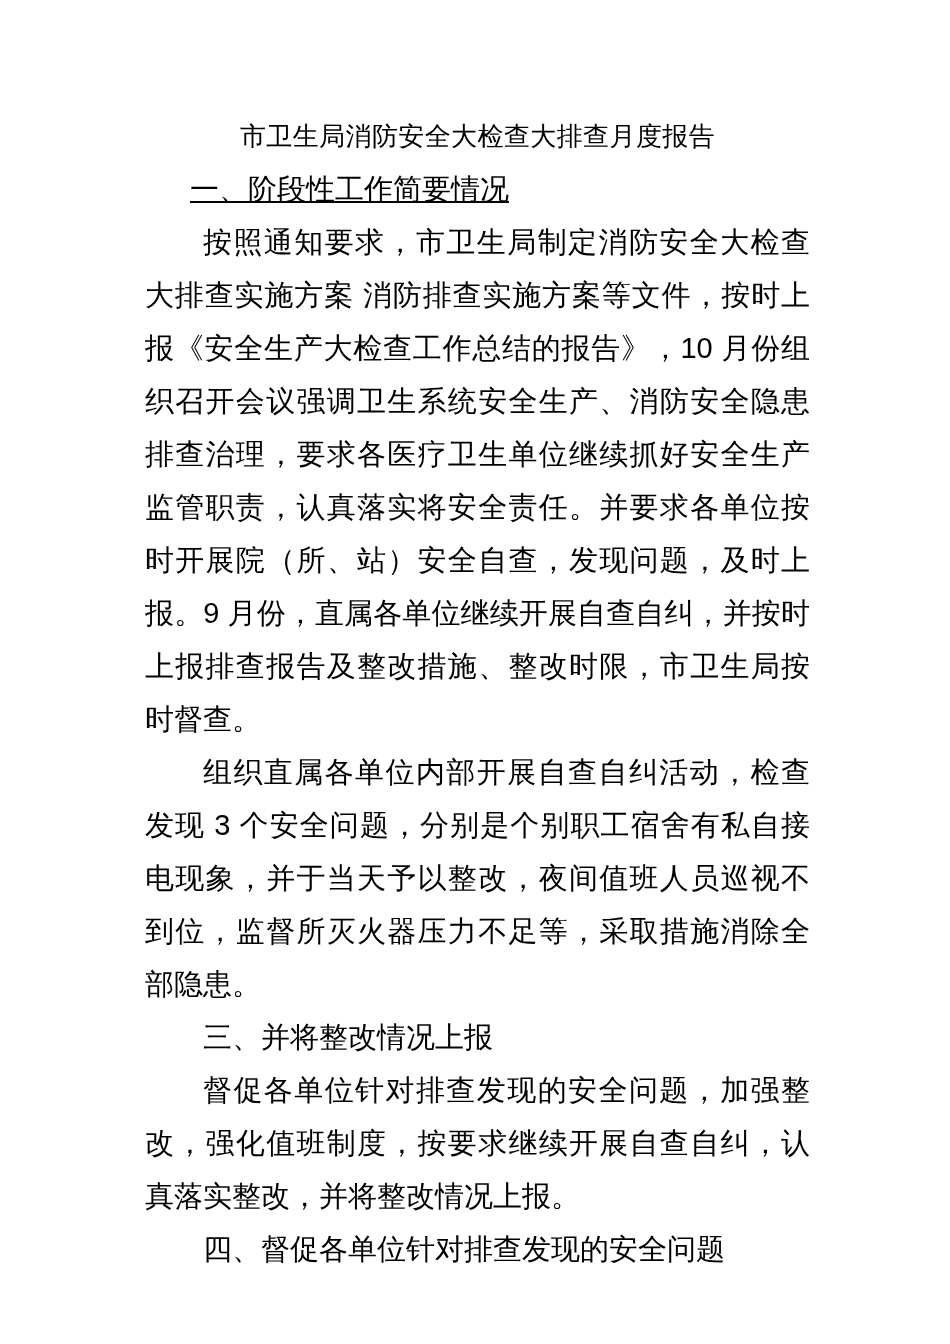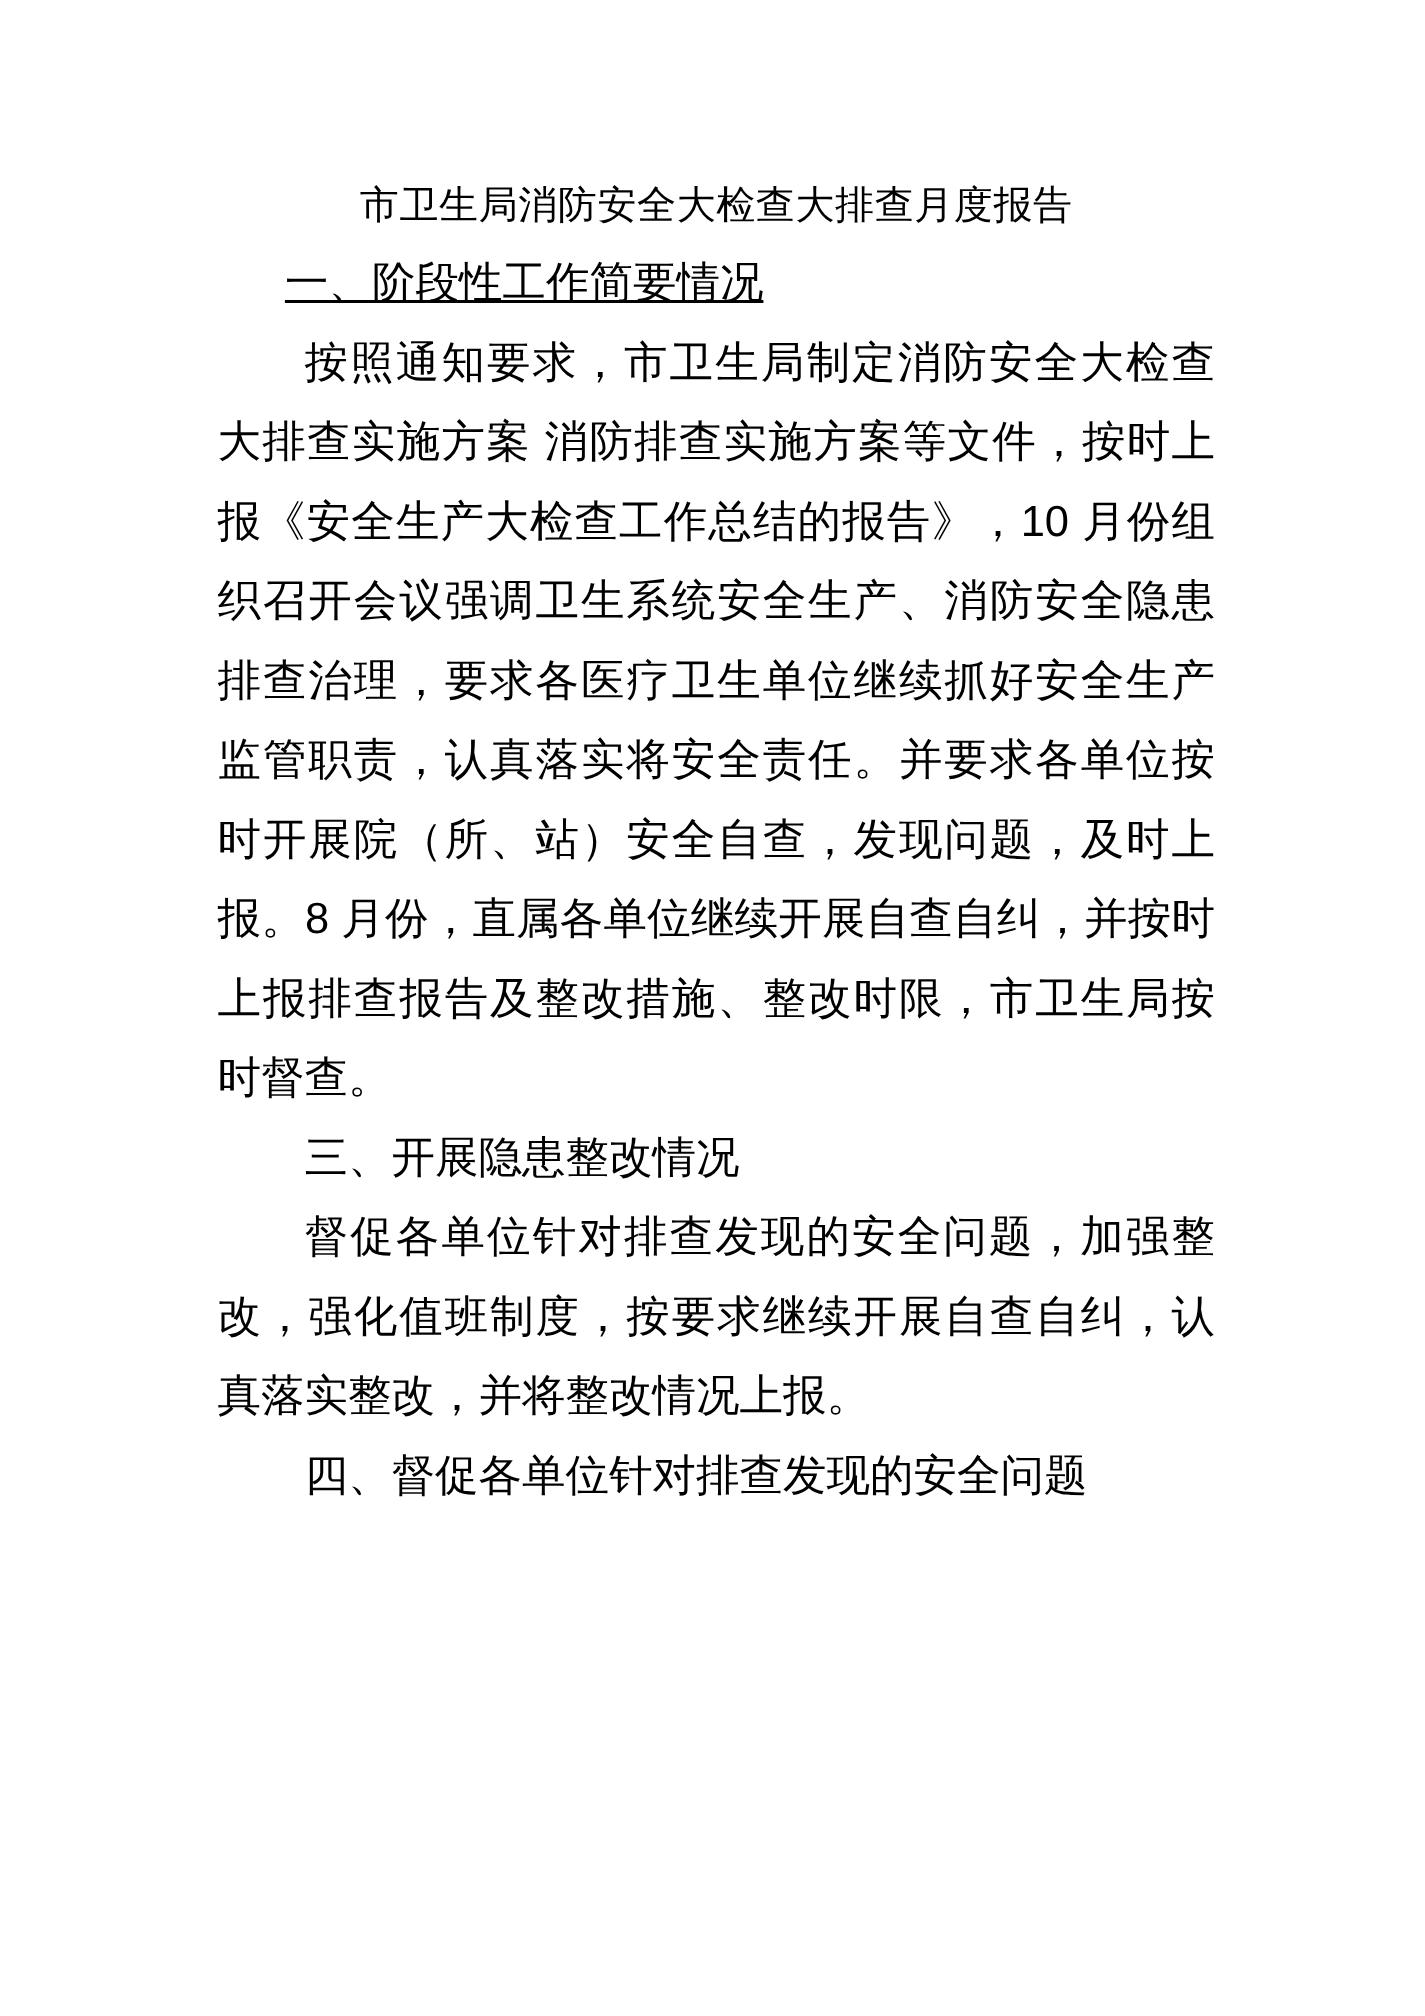--- a/index.html
+++ b/index.html
@@ -70,24 +70,25 @@
 </head>
 <body>
 
 <div class="page">
   <div class="page-body">
 
     <h1 class="doc-title">市卫生局消防安全大检查大排查月度报告</h1>
 
     <div class="section-heading heading-first">一、阶段性工作简要情况</div>
 
-    <p class="body-para">按照通知要求，市卫生局制定消防安全大检查大排查实施方案 消防排查实施方案等文件，按时上报《安全生产大检查工作总结的报告》，10 月份组织召开会议强调卫生系统安全生产、消防安全隐患排查治理，要求各医疗卫生单位继续抓好安全生产监管职责，认真落实将安全责任。并要求各单位按时开展院（所、站）安全自查，发现问题，及时上报。8 月份，直属各单位继续开展自查自纠，并按时上报排查报告及整改措施、整改时限，市卫生局按时督查。</p>
+    <p class="body-para">按照通知要求，市卫生局制定消防安全大检查大排查实施方案 消防排查实施方案等文件，按时上报《安全生产大检查工作总结的报告》，10 月份组织召开会议强调卫生系统安全生产、消防安全隐患排查治理，要求各医疗卫生单位继续抓好安全生产监管职责，认真落实将安全责任。并要求各单位按时开展院（所、站）安全自查，发现问题，及时上报。9 月份，直属各单位继续开展自查自纠，并按时上报排查报告及整改措施、整改时限，市卫生局按时督查。</p>
 
 
+    <p class="body-para">组织直属各单位内部开展自查自纠活动，检查发现 3 个安全问题，分别是个别职工宿舍有私自接电现象，并于当天予以整改，夜间值班人员巡视不到位，监督所灭火器压力不足等，采取措施消除全部隐患。</p>
 
-    <div class="section-heading">三、开展隐患整改情况</div>
+    <div class="section-heading">三、并将整改情况上报</div>
 
     <p class="body-para">督促各单位针对排查发现的安全问题，加强整改，强化值班制度，按要求继续开展自查自纠，认真落实整改，并将整改情况上报。</p>
 
     <div class="section-heading">四、督促各单位针对排查发现的安全问题</div>
 
   </div>
 </div>
 
 </body></html>

